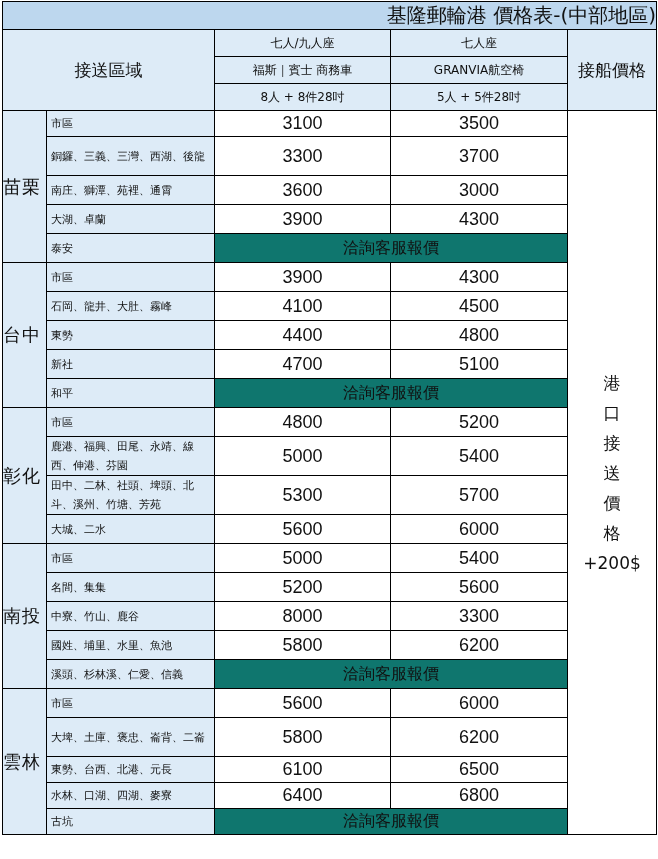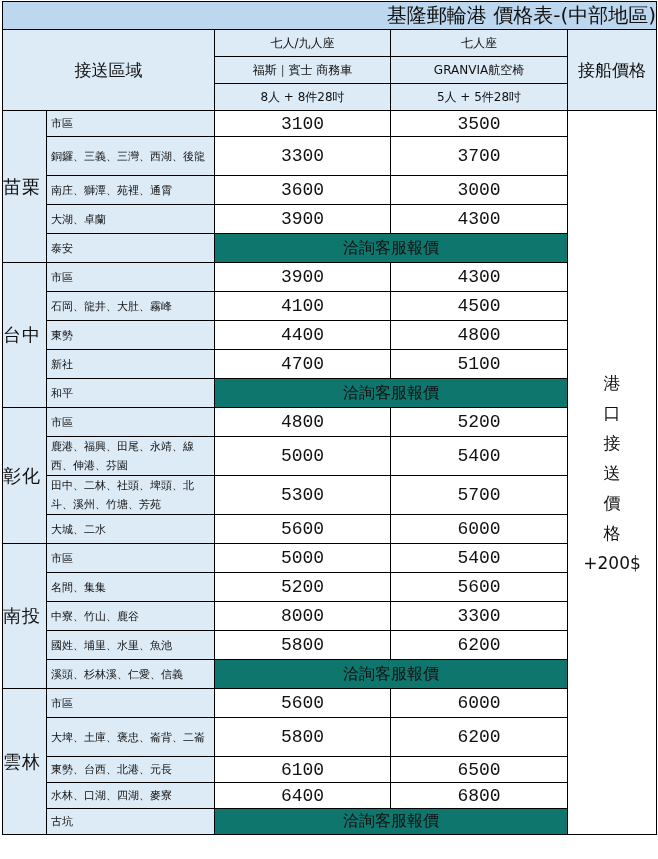--- a/index.html
+++ b/index.html
@@ -41,21 +41,21 @@
     background: #ddebf7;
     font-size: 11px;
     line-height: 19px;
     padding-left: 4px !important;
     text-align: left;
     vertical-align: middle;
     margin-top: 44px;
   }
   .val {
     background: #ffffff;
-    font-family: Liberation Mono, monospace;
+    font-family: Liberation Sans, sans-serif;
     font-size: 18px;
     text-align: center;
   }
   .quote {
     background: #0f766e;
     font-size: 16px;
     text-align: center;
   }
   .port {
     background: #ffffff;

